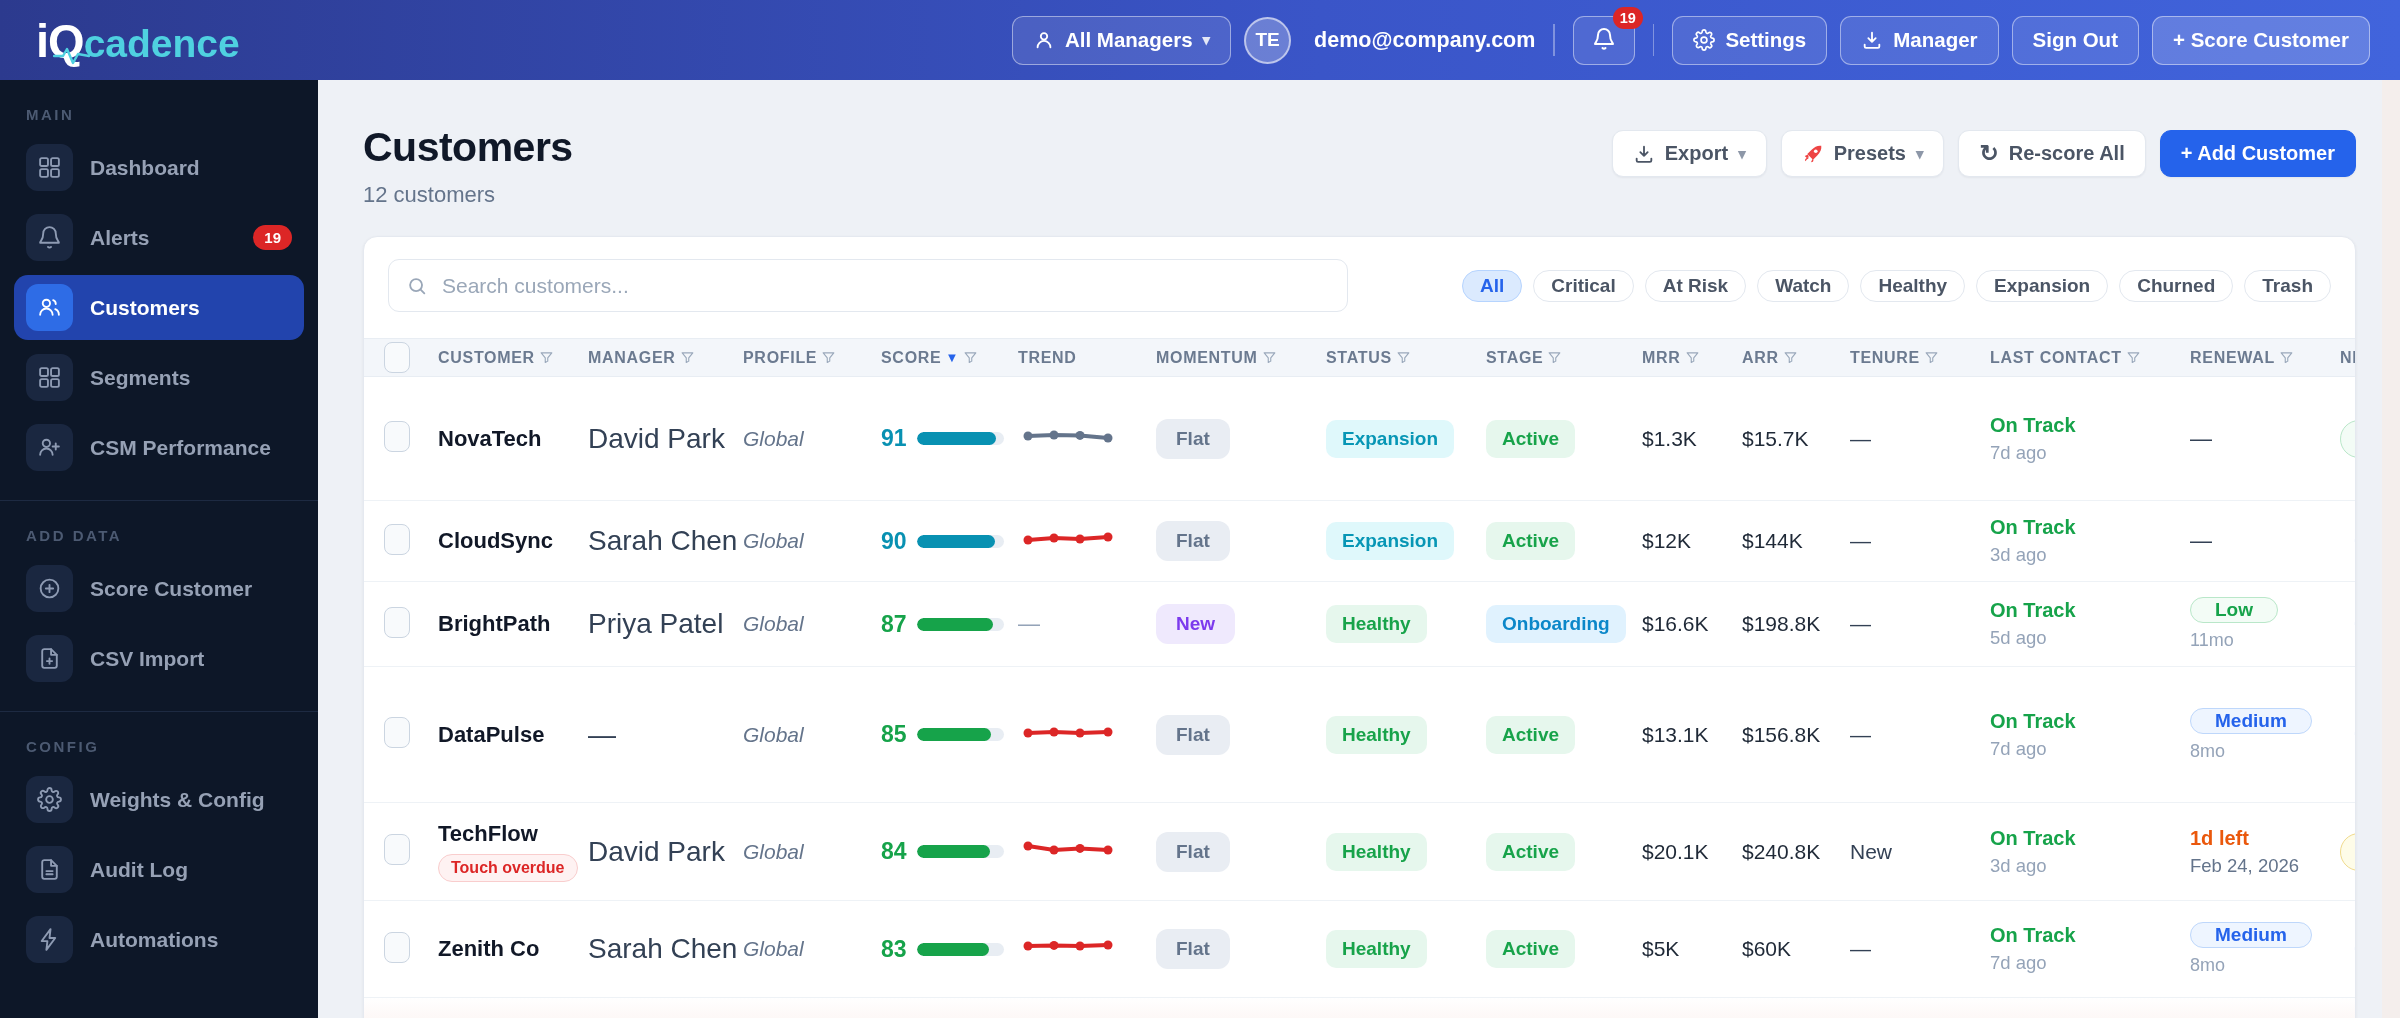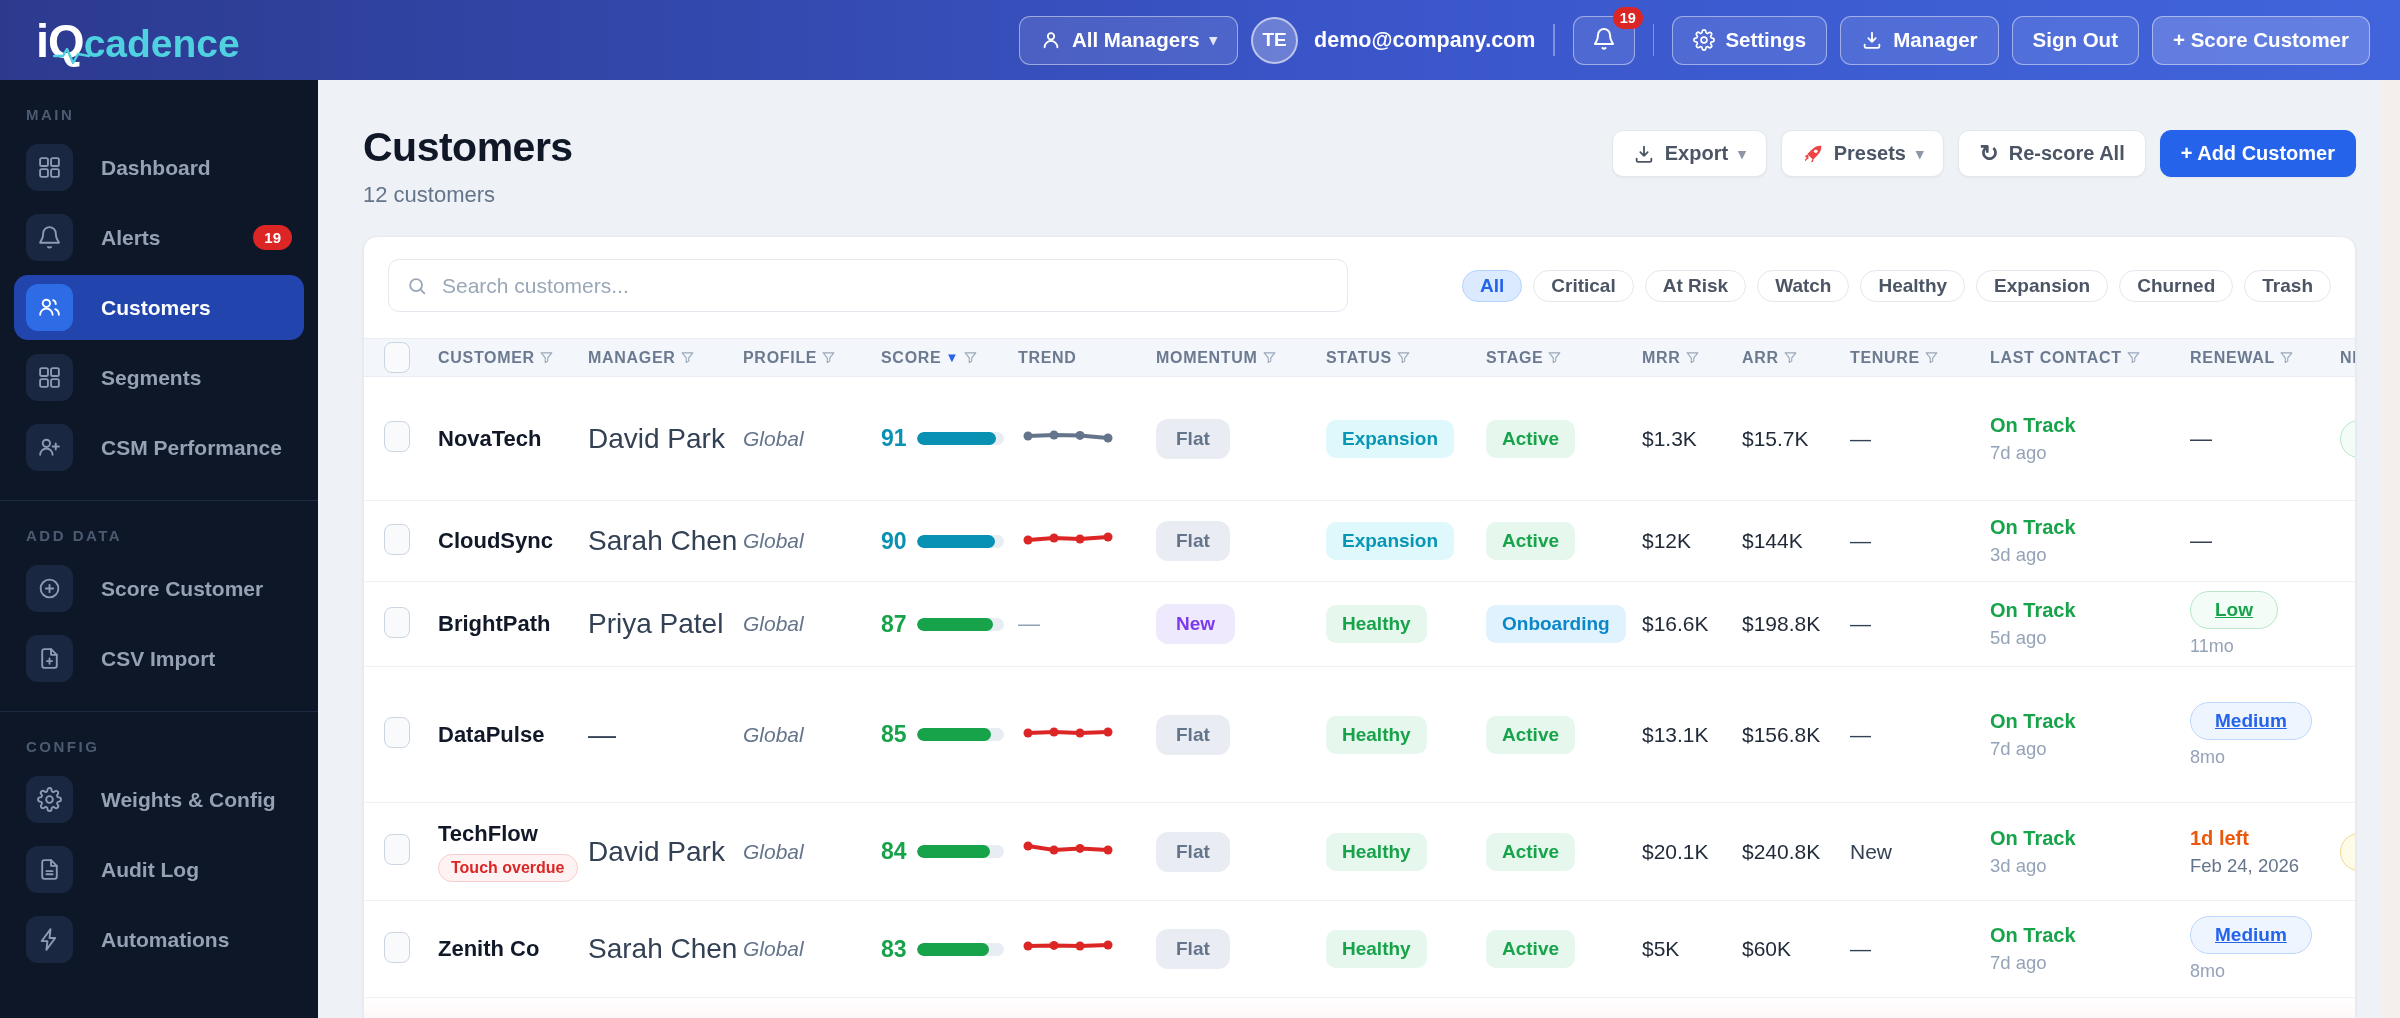--- a/index.html
+++ b/index.html
@@ -17,34 +17,34 @@
   .top-right { margin-left:auto; display:flex; align-items:center; gap:13px; }
   .tbtn { display:inline-flex; align-items:center; gap:10px; height:49px; padding:0 20px;
     border:1.5px solid rgba(255,255,255,.45); border-radius:11px; background:rgba(255,255,255,.10);
     color:#fff; font-weight:700; font-size:20.5px; cursor:pointer; font-family:inherit; white-space:nowrap; }
   .tbtn .icon svg, .abtn .icon svg { width:22px; height:22px; display:block; }
   .tbtn.emph { background:rgba(255,255,255,.18); }
   .caret { font-size:15px; opacity:.85; }
   .avatar { width:47px; height:47px; border-radius:50%; background:rgba(255,255,255,.25);
     border:2px solid rgba(255,255,255,.55); color:#fff; font-size:19px; font-weight:700;
     display:flex; align-items:center; justify-content:center; }
-  .user-email { color:#fff; font-size:21.5px; font-weight:700; margin-left:3px; }
+  .user-email { color:#fff; font-size:21.5px; font-weight:700; margin-left:10px; }
   .vdiv { width:1.5px; height:32px; background:rgba(255,255,255,.35); margin:0 5px; }
   .bellbtn { position:relative; width:62px; height:49px; border:1.5px solid rgba(255,255,255,.45);
     border-radius:11px; background:rgba(255,255,255,.10); color:#fff; display:flex;
     align-items:center; justify-content:center; cursor:pointer; }
   .bellbtn svg { width:24px; height:24px; }
   .bell-badge { position:absolute; top:-10px; right:-9px; background:#dc2626; color:#fff;
     font-size:14.5px; font-weight:700; padding:3px 7px; border-radius:999px; }
 
   
   .sidebar { position:absolute; left:0; top:80px; bottom:0; width:318px; background:#0d1728; }
   .side-label { margin:26px 26px 12px; font-size:15px; font-weight:700; letter-spacing:2.5px; color:#4c5a72; }
   .side-section + .side-section { border-top:1px solid #1d2a42; margin-top:20px; }
-  .side-item { display:flex; align-items:center; gap:28px; padding:9px 12px; margin:5px 14px;
+  .side-item { display:flex; align-items:center; gap:17px; padding:9px 12px; margin:5px 14px;
     border-radius:14px; color:#96a1b5; font-size:21px; font-weight:700; cursor:pointer; }
   .side-icon { width:47px; height:47px; border-radius:12px; background:#1a2740; color:#8e9bb3;
     display:flex; align-items:center; justify-content:center; flex:none; }
   .side-icon svg { width:25px; height:25px; display:block; }
   .side-item.active { background:#2244ad; color:#fff; }
   .side-item.active .side-icon { background:#2e6ce6; color:#fff; }
   .side-badge { margin-left:auto; background:#dc2626; color:#fff; font-size:15px; font-weight:700;
     padding:4px 11px; border-radius:999px; }
 
   
@@ -114,22 +114,22 @@
   .m-gray { background:#e9edf3; color:#64748b; }
   .m-purple { background:#efe9fd; color:#7c3aed; }
   .pchip { display:inline-block; padding:8px 16px; border-radius:10px; font-size:19px; font-weight:700; }
   .p-cyan { background:#dff8fb; color:#0796b5; }
   .p-green { background:#e6f7ed; color:#17a34a; }
   .p-blue { background:#e0f2fe; color:#0b87c9; }
   .cell-mrr, .cell-arr { font-size:21px; color:#1f2937; }
   .cell-tenure { font-size:21px; color:#334155; }
   .lc-main { font-size:20px; font-weight:700; color:#16a34a; }
   .lc-sub { margin-top:5px; font-size:18.5px; color:#94a3b8; }
-  .rn-chip { display:inline-block; padding:7px 24px; border-radius:999px; font-size:19px;
-    font-weight:700; border:1.5px solid;text-decoration:underline; }
+  .rn-chip { display:inline-block; padding:1px 24px; border-radius:999px; font-size:19px;
+    font-weight:700; border:1.5px solid; }
   .rn-green { background:#f3fcf6; border-color:#b9e7c9; color:#16a34a; }
   .rn-blue { background:#eef5ff; border-color:#bed7fb; color:#2563eb; }
   .rn-sub { margin-top:7px; font-size:18px; color:#94a3b8; }
   .rn-urgent-main { font-size:20px; font-weight:700; color:#ea580c; }
   .rn-urgent-sub { margin-top:5px; font-size:18.5px; color:#64748b; }
   .nps-chip { display:inline-block; padding:7px 26px; border-radius:999px; font-size:19px;
     font-weight:700; border:1.5px solid; }
   .nps-green { background:#f3fcf6; border-color:#b9e7c9; color:#16a34a; }
   .nps-yellow { background:#fefce8; border-color:#f0da8c; color:#b45309; }
   .nps-plus { color:#5b8def; font-size:23px; font-weight:700; margin-left:14px; cursor:pointer; }

